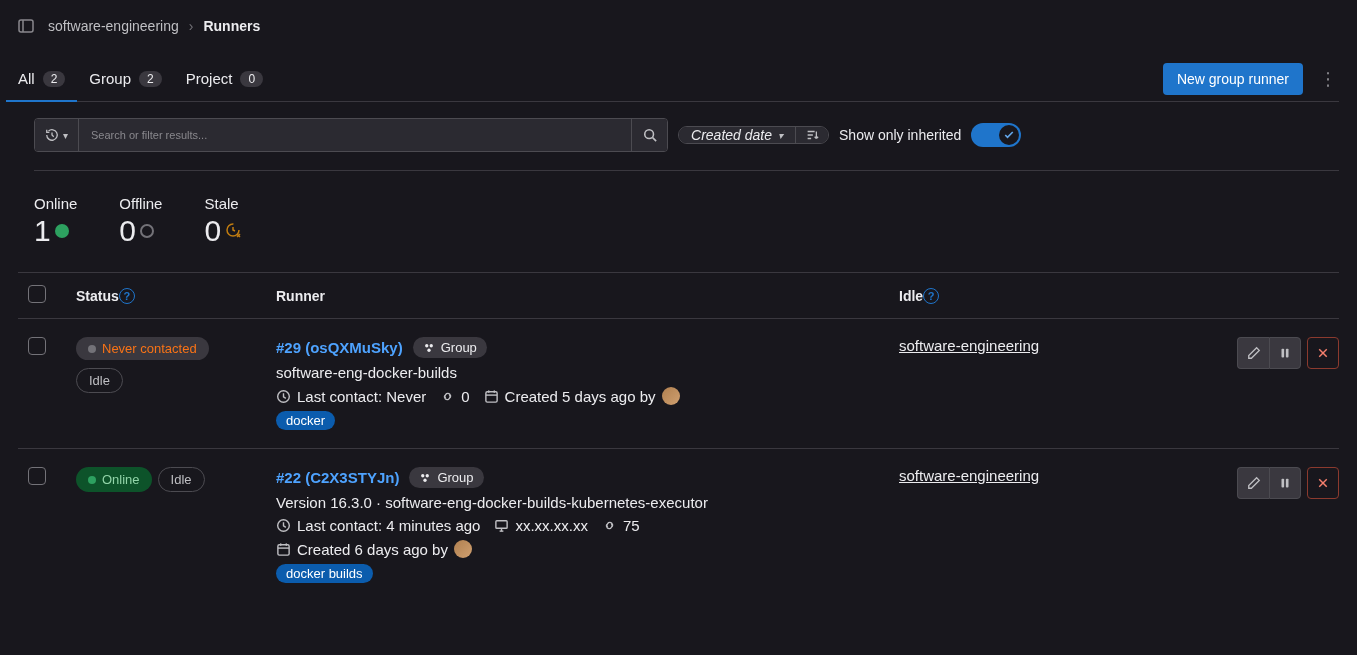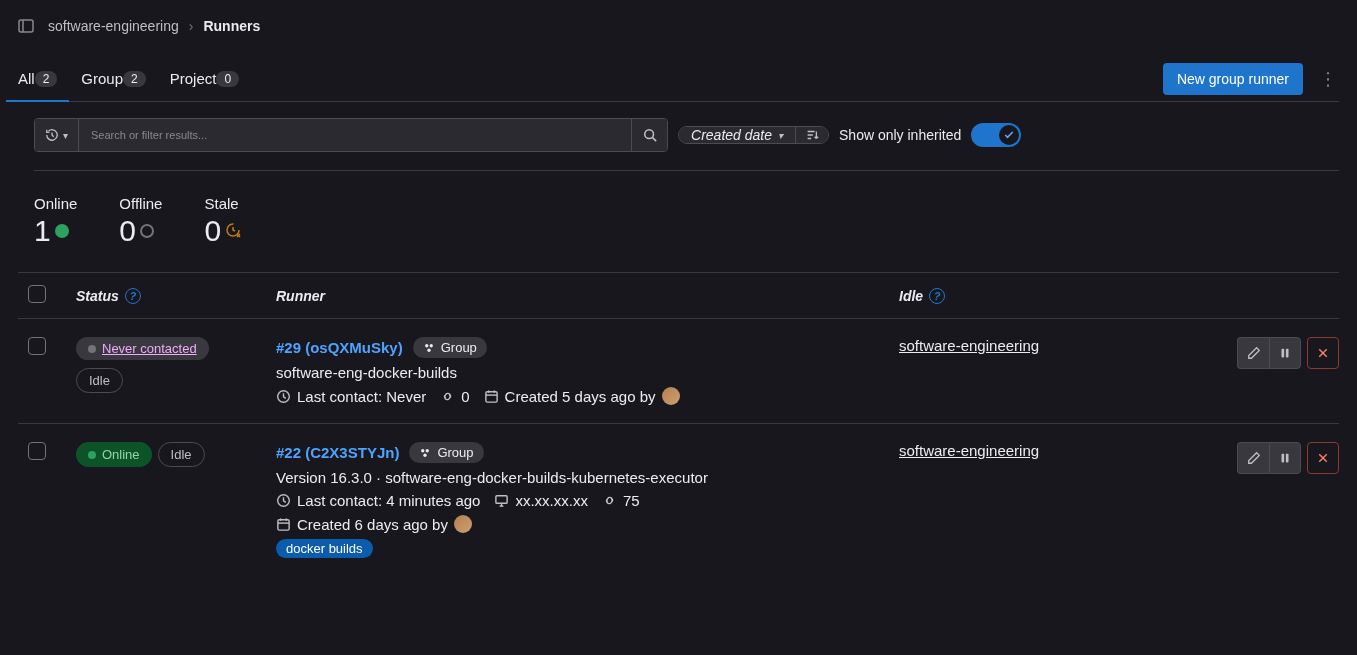--- a/index.html
+++ b/index.html
@@ -37,21 +37,21 @@
   .content { padding: 0 18px; }
 
   
   .tabs-row {
     display: flex; align-items: center; justify-content: space-between;
     border-bottom: 1px solid #3a383f;
     margin-top: 4px;
   }
   .tabs { display: flex; gap: 24px; }
   .tab {
-    display: flex; align-items: center; 
+    display: flex; align-items: center; gap: 8px;
     padding: 14px 0 14px 0;
     color: #ececef; font-size: 15px;
     position: relative;
     cursor: pointer;
   }
   .tab.active::after {
     content: "";
     position: absolute; left: -12px; right: -12px; bottom: -1px;
     height: 2px; background: #1f75cb;
   }
@@ -129,21 +129,21 @@
   
   .thead {
     display:grid;
     grid-template-columns: 58px 200px 1fr 280px 160px;
     align-items:center;
     padding: 12px 0;
     border-top: 1px solid #3a383f;
     border-bottom: 1px solid #3a383f;
     margin-top: 8px;
   }
-  .thead .col { font-weight:600; color:#ececef; display:flex; align-items:center; gap:6px;font-style:italic;}
+  .thead .col { font-weight:600; color:#ececef; display:flex; align-items:center; gap:0;}
   .help-icon { width:16px; height:16px; border-radius:50%; border:1.5px solid #1f75cb; color:#1f75cb; display:inline-flex; align-items:center; justify-content:center; font-size:11px; font-weight:700;}
 
   
   .trow {
     display:grid;
     grid-template-columns: 58px 200px 1fr 280px 160px;
     padding: 18px 0;
     border-bottom: 1px solid #3a383f;
   }
   .checkbox {
@@ -151,21 +151,21 @@
     display:inline-block; cursor:pointer; margin-left:10px;
   }
 
   .status-col { display:flex; flex-direction:column; gap:8px; align-items:flex-start; }
   .status-col .status-line { display:flex; gap:6px; flex-wrap:wrap;}
   .pill {
     display:inline-flex; align-items:center; gap:6px;
     border-radius:14px; padding:4px 12px; font-size:13px;
   }
   .pill-outline { border:1px solid #4c4b51; color:#bfbfc3; background:transparent; }
-  .pill-dark { background:#3a383f; color:#f0abfc;text-decoration:underline; }
+  .pill-dark { background:#3a383f; color:#f97316; }
   .pill-green { background:#0d532a; color:#91d4a8; }
   .pill-dot-dark { width:8px; height:8px; border-radius:50%; background:#737278; }
   .pill-dot-green { width:8px; height:8px; border-radius:50%; background:#2da160; }
 
   .runner-col { display:flex; flex-direction:column; gap:6px; }
   .runner-title { display:flex; align-items:center; gap:10px; }
   .runner-link { color:#4ea3ff; font-weight:600; font-size:15px; }
   .scope-pill {
     display:inline-flex; align-items:center; gap:6px;
     background:#3a383f; color:#ececef; border-radius:12px; padding:3px 10px; font-size:13px;
@@ -369,20 +369,21 @@
           <svg viewBox="0 0 16 16" fill="none" stroke="currentColor" stroke-width="1.5">
               <rect x="2" y="3" width="12" height="11" rx="1.5"></rect>
               <line x1="2" y1="6.5" x2="14" y2="6.5"></line>
               <line x1="5" y1="1.5" x2="5" y2="4"></line>
               <line x1="11" y1="1.5" x2="11" y2="4"></line>
             </svg>
           <span>Created 5 days ago by</span>
           <span class="avatar"></span>
         </span>
       </div>
+      <div><span class="tag">docker</span></div>
     </div>
     <div class="owner-col"><a>software-engineering</a></div>
     <div class="actions-col">
       <div class="btn-group">
         <div class="btn-icon edit">
           <svg viewBox="0 0 16 16" fill="none" stroke="currentColor" stroke-width="1.5">
               <path d="M11 2l3 3-9 9H2v-3l9-9z"></path>
             </svg>
         </div>
         <div class="btn-icon pause">

